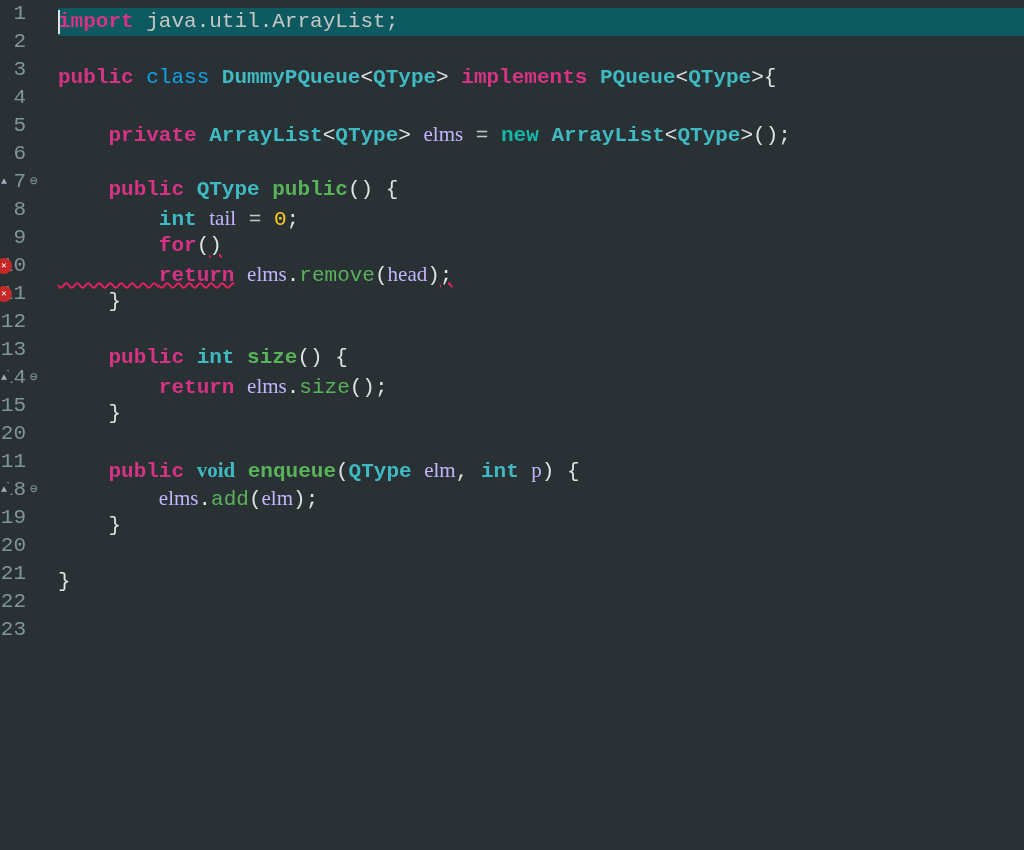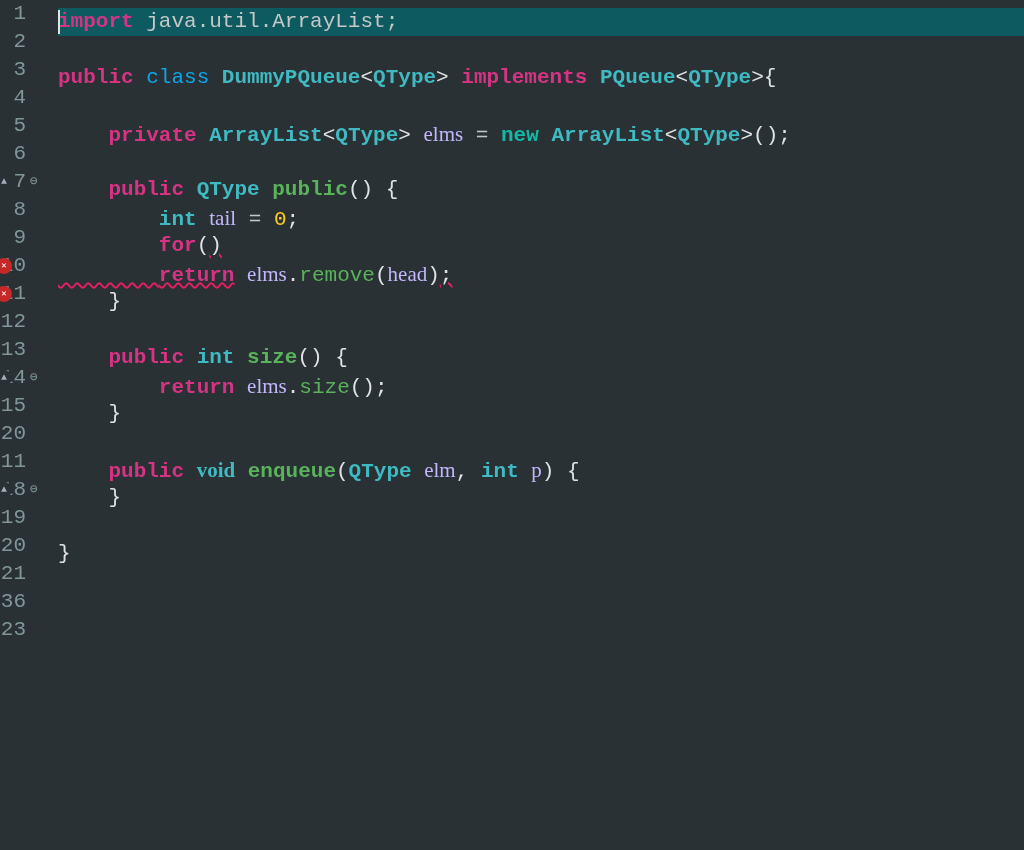--- a/index.html
+++ b/index.html
@@ -194,21 +194,21 @@
       </div>
       <div class="gutter-line">
         <span>20</span>
         <span class="fold"></span>
       </div>
       <div class="gutter-line">
         <span>21</span>
         <span class="fold"></span>
       </div>
       <div class="gutter-line">
-        <span>36</span>
+        <span>22</span>
         <span class="fold"></span>
       </div>
       <div class="gutter-line">
         <span>23</span>
         <span class="fold"></span>
       </div>
     </div>
   <div class="code" id="code">
       <div class="code-line current"><span class="cursor-bar"></span><span class="kw-import">import</span><span class="dim"> java.util.ArrayList;</span></div>
       <div class="code-line"></div>
@@ -220,18 +220,19 @@
       <div class="code-line"><span class="dim">        </span><span class="kw-primtype">int</span><span class="dim"> </span><span class="kw-var">tail</span><span class="dim"> = </span><span class="number">0</span><span class="punct">;</span></div>
       <div class="code-line"><span class="dim">        </span><span class="kw-for">for</span><span class="punct">(</span><span class="punct wavy">)</span></div>
       <div class="code-line"><span class="dim wavy">        </span><span class="kw-return wavy">return</span><span class="dim"> </span><span class="kw-var">elms</span><span class="punct">.</span><span class="kw-methodcall">remove</span><span class="punct">(</span><span class="kw-var">head</span><span class="punct">)</span><span class="punct wavy">;</span></div>
       <div class="code-line"><span class="dim">    </span><span class="punct">}</span></div>
       <div class="code-line"></div>
       <div class="code-line"><span class="dim">    </span><span class="kw-modifier">public </span><span class="kw-primtype">int</span><span class="dim"> </span><span class="kw-method">size</span><span class="punct">() {</span></div>
       <div class="code-line"><span class="dim">        </span><span class="kw-return">return</span><span class="dim"> </span><span class="kw-var">elms</span><span class="punct">.</span><span class="kw-methodcall">size</span><span class="punct">();</span></div>
       <div class="code-line"><span class="dim">    </span><span class="punct">}</span></div>
       <div class="code-line"></div>
       <div class="code-line"><span class="dim">    </span><span class="kw-modifier">public </span><span class="kw-void">void</span><span class="dim"> </span><span class="kw-method">enqueue</span><span class="punct">(</span><span class="kw-classname">QType</span><span class="dim"> </span><span class="kw-var">elm</span><span class="punct">, </span><span class="kw-primtype">int</span><span class="dim"> </span><span class="kw-var">p</span><span class="punct">) {</span></div>
+      <div class="code-line"><span class="dim">        </span><span class="kw-var">elms</span><span class="punct">.</span><span class="kw-methodcall">add</span><span class="punct">(</span><span class="kw-var">elm</span><span class="punct">);</span></div>
       <div class="code-line"><span class="dim">    </span><span class="punct">}</span></div>
       <div class="code-line"></div>
       <div class="code-line"><span class="punct">}</span></div>
       <div class="code-line"></div>
     </div>
 </div>
 
 </body></html>

